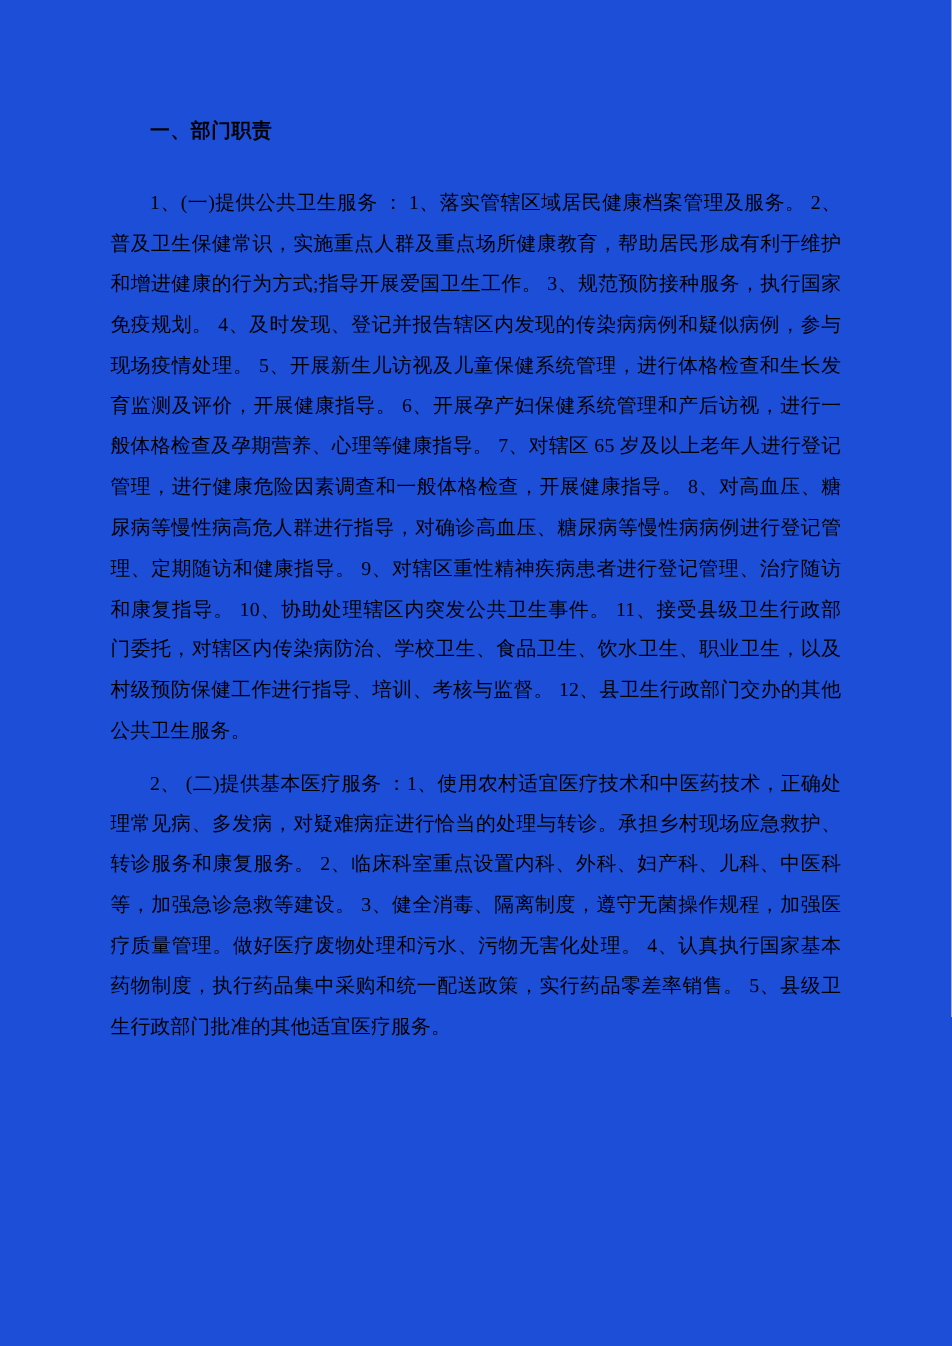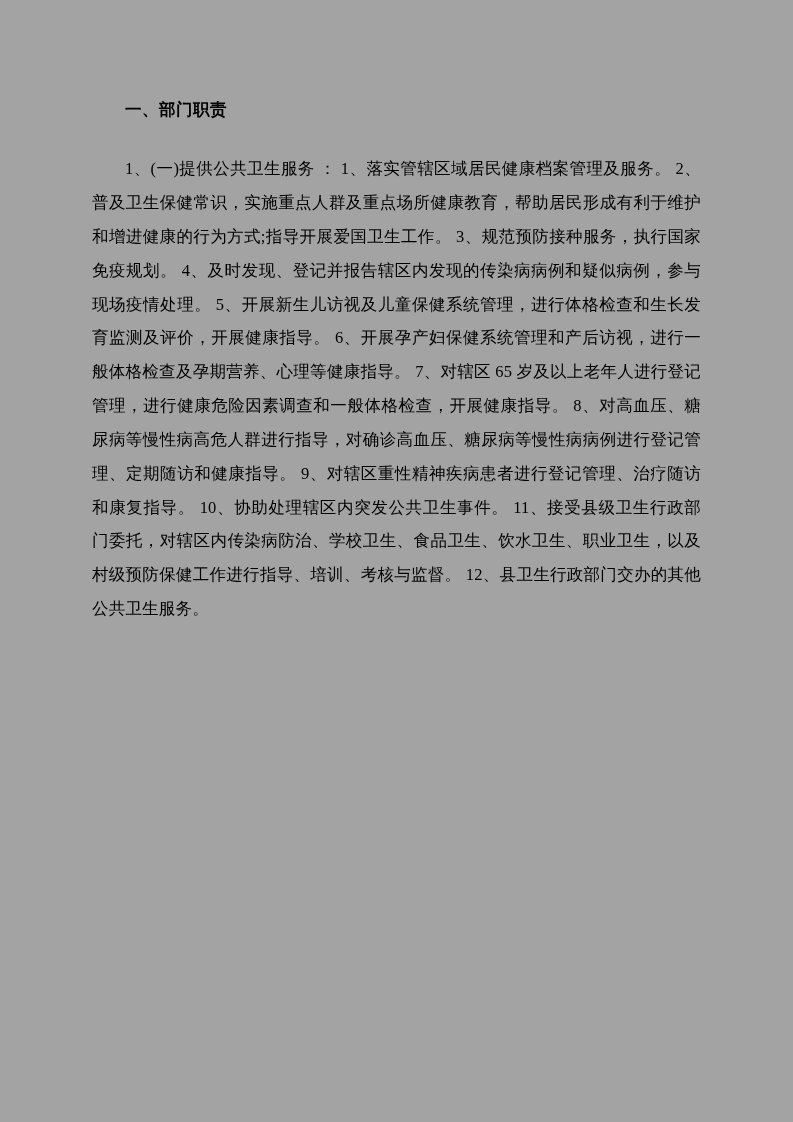--- a/index.html
+++ b/index.html
@@ -13,21 +13,21 @@
     font-family: "Liberation Serif", "DejaVu Serif", serif;
     color: #000000;
     -webkit-font-smoothing: antialiased;
   }
   .page {
     position: relative;
     width: 793px;
     height: 1122px;
     box-sizing: border-box;
     padding: 96px 92px 80px 92px;
-    background: #a3a3a3;
+    background: #1d4ed8;
   }
   .doc-body {
     width: 100%;
   }
   .heading {
     font-family: "Liberation Sans", "DejaVu Sans", sans-serif;
     font-weight: bold;
     font-size: 16.5px;
     line-height: 1.6;
     margin: 0 0 6px 0;
@@ -56,15 +56,16 @@
 
 <div class="page">
   <div class="doc-body">
 
     <h1 class="heading">一、部门职责</h1>
 
     <div class="spacer-sm"></div>
 
     <p class="para">1、(一)提供公共卫生服务 ： 1、落实管辖区域居民健康档案管理及服务。 2、普及卫生保健常识，实施重点人群及重点场所健康教育，帮助居民形成有利于维护和增进健康的行为方式;指导开展爱国卫生工作。 3、规范预防接种服务，执行国家免疫规划。 4、及时发现、登记并报告辖区内发现的传染病病例和疑似病例，参与现场疫情处理。 5、开展新生儿访视及儿童保健系统管理，进行体格检查和生长发育监测及评价，开展健康指导。 6、开展孕产妇保健系统管理和产后访视，进行一般体格检查及孕期营养、心理等健康指导。 7、对辖区 65 岁及以上老年人进行登记管理，进行健康危险因素调查和一般体格检查，开展健康指导。 8、对高血压、糖尿病等慢性病高危人群进行指导，对确诊高血压、糖尿病等慢性病病例进行登记管理、定期随访和健康指导。 9、对辖区重性精神疾病患者进行登记管理、治疗随访和康复指导。 10、协助处理辖区内突发公共卫生事件。 11、接受县级卫生行政部门委托，对辖区内传染病防治、学校卫生、食品卫生、饮水卫生、职业卫生，以及村级预防保健工作进行指导、培训、考核与监督。 12、县卫生行政部门交办的其他公共卫生服务。</p>
 
+    <p class="para">2、 (二)提供基本医疗服务 ：1、使用农村适宜医疗技术和中医药技术，正确处理常见病、多发病，对疑难病症进行恰当的处理与转诊。承担乡村现场应急救护、转诊服务和康复服务。 2、临床科室重点设置内科、外科、妇产科、儿科、中医科等，加强急诊急救等建设。 3、健全消毒、隔离制度，遵守无菌操作规程，加强医疗质量管理。做好医疗废物处理和污水、污物无害化处理。 4、认真执行国家基本药物制度，执行药品集中采购和统一配送政策，实行药品零差率销售。 5、县级卫生行政部门批准的其他适宜医疗服务。</p>
 
   </div>
 </div>
 
 </body></html>

